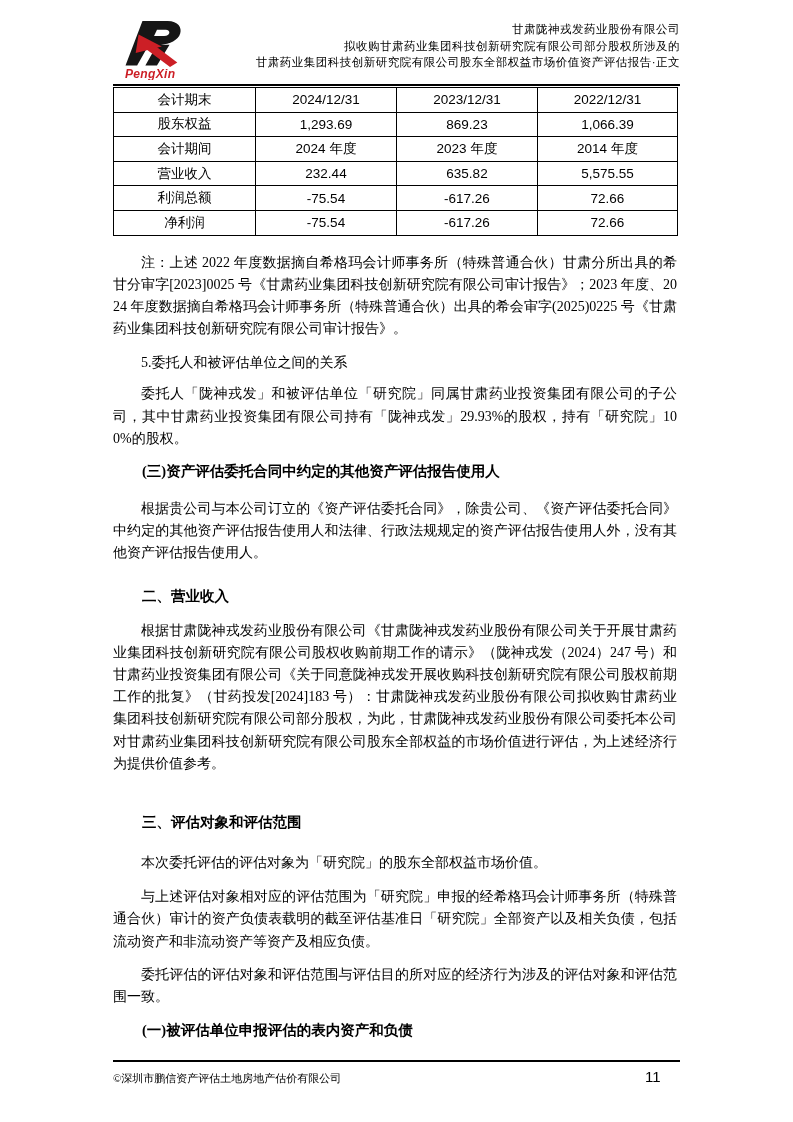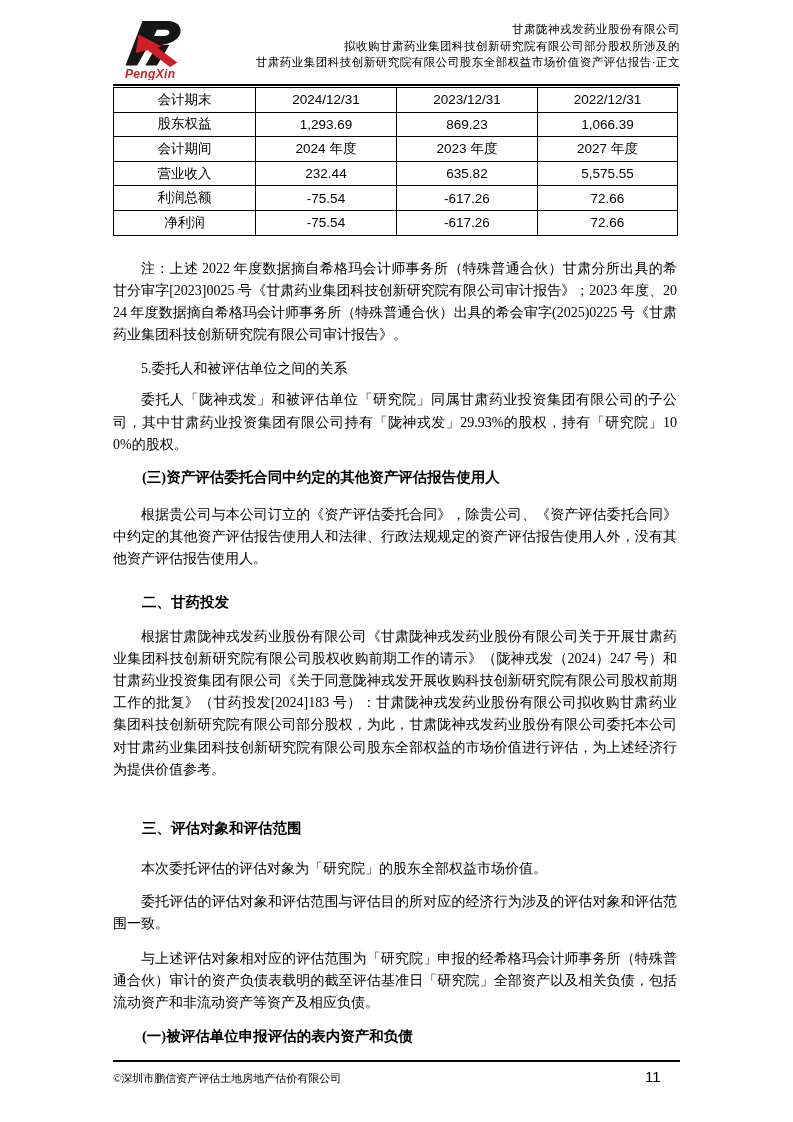--- a/index.html
+++ b/index.html
@@ -37,21 +37,21 @@
   .para {
     font-size:14px; line-height:22.2px;
     text-align:justify; text-indent:2em;
     font-family:"Liberation Serif","DejaVu Serif",serif;
     word-break:break-all;
   }
   .h-plain { font-size:14px; line-height:20px; text-indent:2em;
     font-family:"Liberation Serif","DejaVu Serif",serif; }
   .h-bold { font-size:14.5px; line-height:20px; text-indent:2em; font-weight:bold;
     font-family:"Liberation Serif","DejaVu Serif",serif; }
-  .mt-note  { margin-top:22px; }
+  .mt-note  { margin-top:16px; }
   .mt-5     { margin-top:13px; }
   .mt-5p    { margin-top:10px; }
   .mt-sec3h { margin-top:11px; }
   .mt-sec3p { margin-top:17px; }
   .mt-sec2h { margin-top:21px; }
   .mt-sec2p { margin-top:14px; }
   .mt-obj-h { margin-top:37px; }
   .mt-obj1  { margin-top:20px; }
   .mt-obj2  { margin-top:12px; }
   .mt-obj3  { margin-top:11px; }
@@ -103,21 +103,21 @@
           <tr>
             <td class="label">股东权益</td>
             <td>1,293.69</td>
             <td>869.23</td>
             <td>1,066.39</td>
           </tr>
           <tr>
             <td class="label">会计期间</td>
             <td>2024 年度</td>
             <td>2023 年度</td>
-            <td>2027 年度</td>
+            <td>2014 年度</td>
           </tr>
           <tr>
             <td class="label">营业收入</td>
             <td>232.44</td>
             <td>635.82</td>
             <td>5,575.55</td>
           </tr>
           <tr>
             <td class="label">利润总额</td>
             <td>-75.54</td>
@@ -131,26 +131,26 @@
             <td>72.66</td>
           </tr>
         </tbody>
     </table>
 
     <p class="para mt-note">注：上述 2022 年度数据摘自希格玛会计师事务所（特殊普通合伙）甘肃分所出具的希甘分审字[2023]0025 号《甘肃药业集团科技创新研究院有限公司审计报告》；2023 年度、2024 年度数据摘自希格玛会计师事务所（特殊普通合伙）出具的希会审字(2025)0225 号《甘肃药业集团科技创新研究院有限公司审计报告》。</p>
     <p class="h-plain mt-5">5.委托人和被评估单位之间的关系</p>
     <p class="para mt-5p">委托人「陇神戎发」和被评估单位「研究院」同属甘肃药业投资集团有限公司的子公司，其中甘肃药业投资集团有限公司持有「陇神戎发」29.93%的股权，持有「研究院」100%的股权。</p>
     <p class="h-bold mt-sec3h">(三)资产评估委托合同中约定的其他资产评估报告使用人</p>
     <p class="para mt-sec3p">根据贵公司与本公司订立的《资产评估委托合同》，除贵公司、《资产评估委托合同》中约定的其他资产评估报告使用人和法律、行政法规规定的资产评估报告使用人外，没有其他资产评估报告使用人。</p>
-    <p class="h-bold mt-sec2h">二、甘药投发</p>
+    <p class="h-bold mt-sec2h">二、营业收入</p>
     <p class="para mt-sec2p">根据甘肃陇神戎发药业股份有限公司《甘肃陇神戎发药业股份有限公司关于开展甘肃药业集团科技创新研究院有限公司股权收购前期工作的请示》（陇神戎发（2024）247 号）和甘肃药业投资集团有限公司《关于同意陇神戎发开展收购科技创新研究院有限公司股权前期工作的批复》（甘药投发[2024]183 号）：甘肃陇神戎发药业股份有限公司拟收购甘肃药业集团科技创新研究院有限公司部分股权，为此，甘肃陇神戎发药业股份有限公司委托本公司对甘肃药业集团科技创新研究院有限公司股东全部权益的市场价值进行评估，为上述经济行为提供价值参考。</p>
     <p class="h-bold mt-obj-h">三、评估对象和评估范围</p>
     <p class="para mt-obj1">本次委托评估的评估对象为「研究院」的股东全部权益市场价值。</p>
+    <p class="para mt-obj2">与上述评估对象相对应的评估范围为「研究院」申报的经希格玛会计师事务所（特殊普通合伙）审计的资产负债表载明的截至评估基准日「研究院」全部资产以及相关负债，包括流动资产和非流动资产等资产及相应负债。</p>
     <p class="para mt-obj3">委托评估的评估对象和评估范围与评估目的所对应的经济行为涉及的评估对象和评估范围一致。</p>
-    <p class="para mt-obj2">与上述评估对象相对应的评估范围为「研究院」申报的经希格玛会计师事务所（特殊普通合伙）审计的资产负债表载明的截至评估基准日「研究院」全部资产以及相关负债，包括流动资产和非流动资产等资产及相应负债。</p>
     <p class="h-bold mt-sub1">(一)被评估单位申报评估的表内资产和负债</p>
   </div>
 
   <div class="footer-rule"></div>
   <div class="footer-copy">©深圳市鹏信资产评估土地房地产估价有限公司</div>
   <div class="page-number">11</div>
 
 </div>
 
 </body></html>

